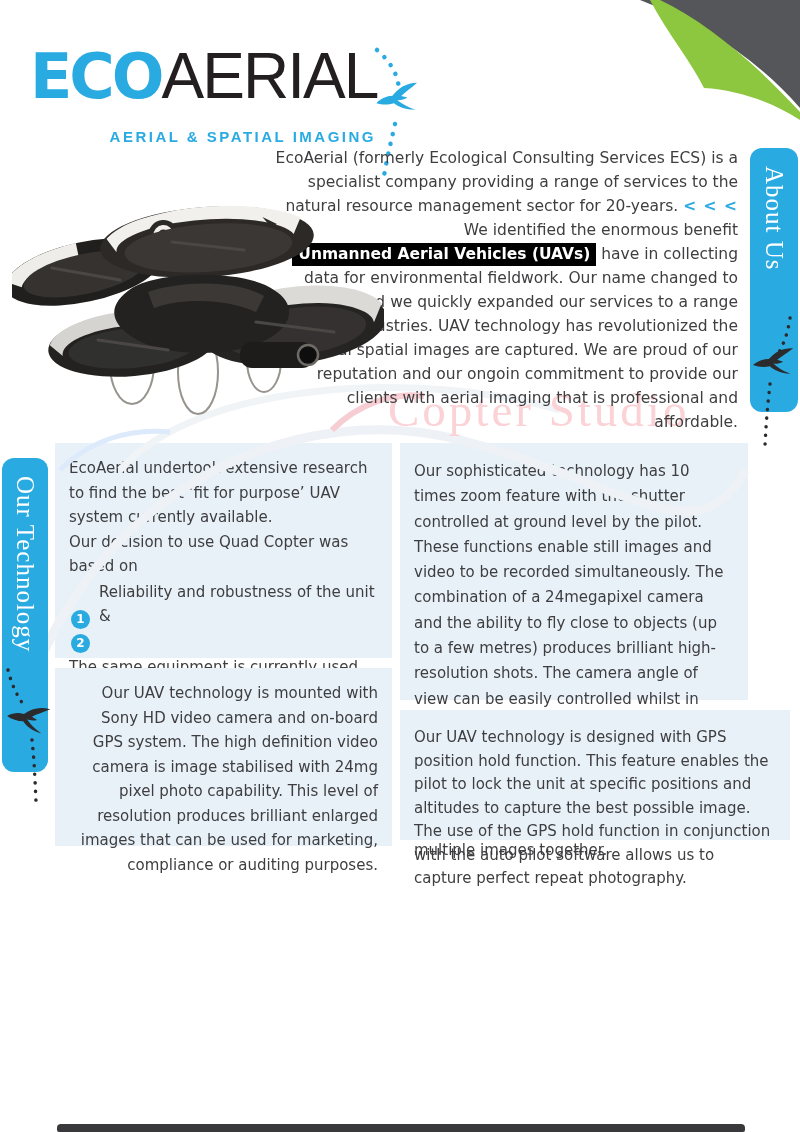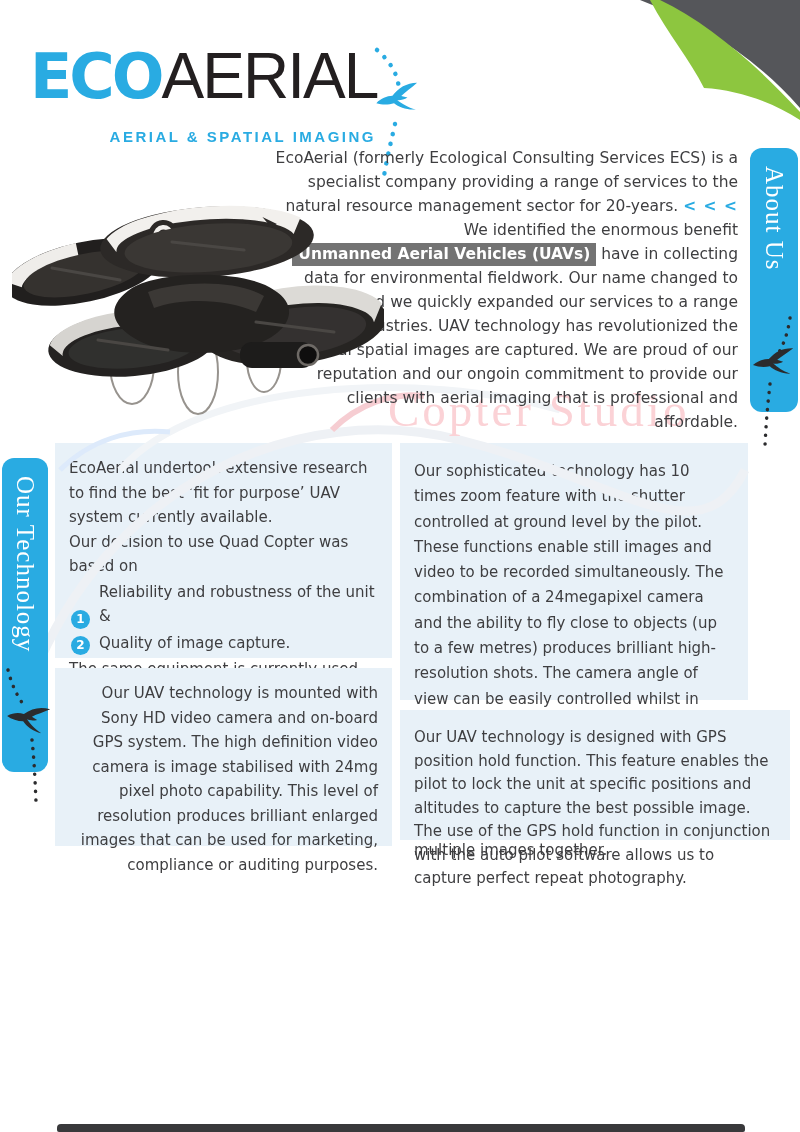--- a/index.html
+++ b/index.html
@@ -34,21 +34,21 @@
   .tab-label{writing-mode:vertical-rl;text-orientation:mixed;color:#ffffff;
              font-family:"Liberation Serif","DejaVu Serif",serif;font-size:25px;
              letter-spacing:1px;position:absolute;top:18px;left:50%;transform:translateX(-50%);
              white-space:nowrap;}
   .tab-bird{position:absolute;overflow:visible;}
 
   
   .about-text{position:absolute;right:62px;top:146px;width:472px;z-index:2;
               text-align:right;font-size:15.5px;line-height:24px;color:#3e3e40;margin:0;}
   .about-arrows{color:#29abe2;font-weight:bold;letter-spacing:1px;}
-  .about-hl{background:#737373;color:#ffffff;font-weight:bold;white-space:nowrap;
+  .about-hl{background:#000000;color:#ffffff;font-weight:bold;white-space:nowrap;
             padding:2px 6px 3px 6px;}
 
   
   .drone-svg{position:absolute;left:12px;top:192px;z-index:2;}
 
   
   .box{position:absolute;background:#e8f1f8;z-index:0;font-size:15px;line-height:24.5px;
        color:#3e3e40;box-sizing:border-box;padding:13px 14px;}
   .box p{margin:0;}
   .box-l1{left:55px;top:443px;width:337px;height:215px;}
@@ -180,21 +180,20 @@
 
   <div class="box box-l1">
     <p>EcoAerial undertook extensive research to find the best ‘fit for purpose’ UAV system currently available.</p>
     <p>Our decision to use Quad Copter was based on</p>
     <div class="num-row">
       <span class="num-badge">1</span>
       <span>Reliability and robustness of the unit &amp;</span>
     </div>
     <div class="num-row">
       <span class="num-badge">2</span>
-      <span>Quality of image capture.</span>
     </div>
     <p>The same equipment is currently used by the Melbourne Metro Fire Brigade and Lifesaving Clubs around Australia.</p>
   </div>
 
   <div class="box box-l2">
     <p>Our UAV technology is mounted with Sony HD video camera and on-board GPS system. The high definition video camera is image stabilised with 24mg pixel photo capability. This level of resolution produces brilliant enlarged images that can be used for marketing, compliance or auditing purposes.</p>
   </div>
 
   <div class="box box-r1">
     <p>Our sophisticated technology has 10 times zoom feature with the shutter controlled at ground level by the pilot. These functions enable still images and video to be recorded simultaneously. The combination of a 24megapixel camera and the ability to fly close to objects (up to a few metres) produces brilliant high-resolution shots. The camera angle of view can be easily controlled whilst in flight. We take oblique (angle) aerial photographs with brilliant 3D perspective, ideal for marketing and promotion. For mapping purposes, the camera can be pointed vertically to the ground, stitching multiple images together.</p>

